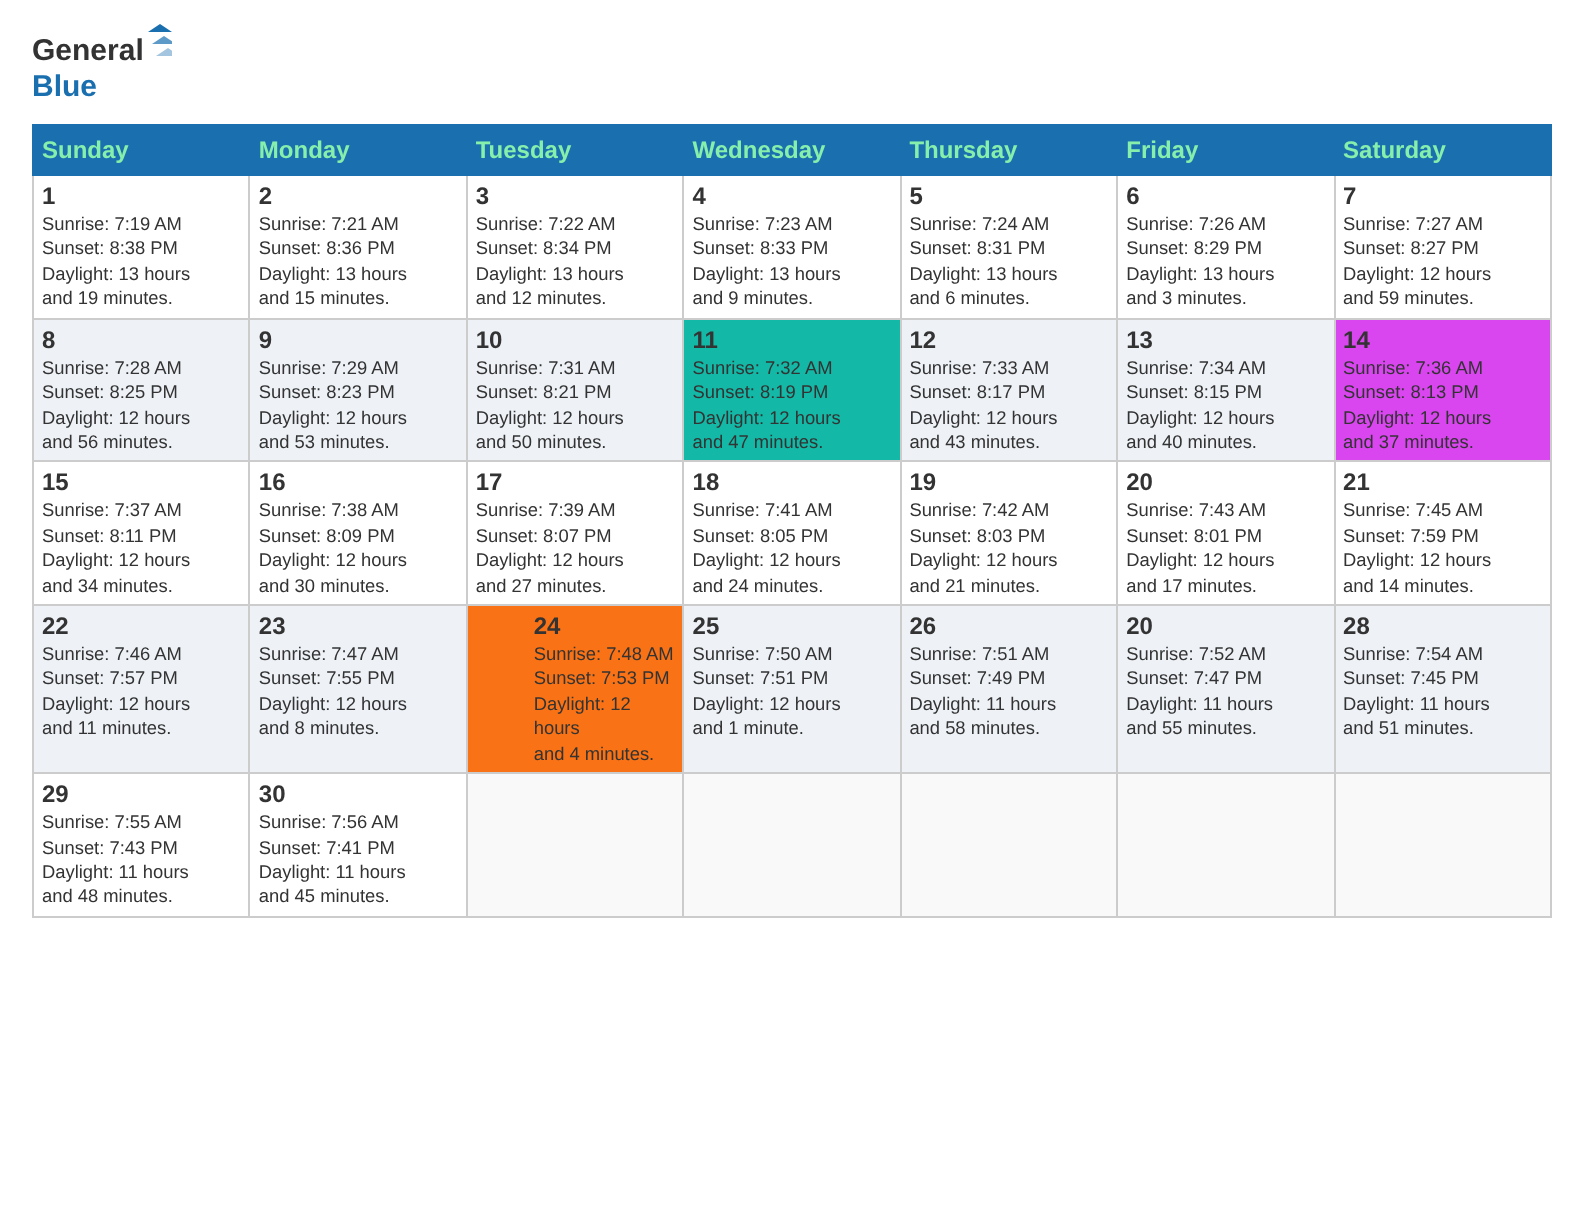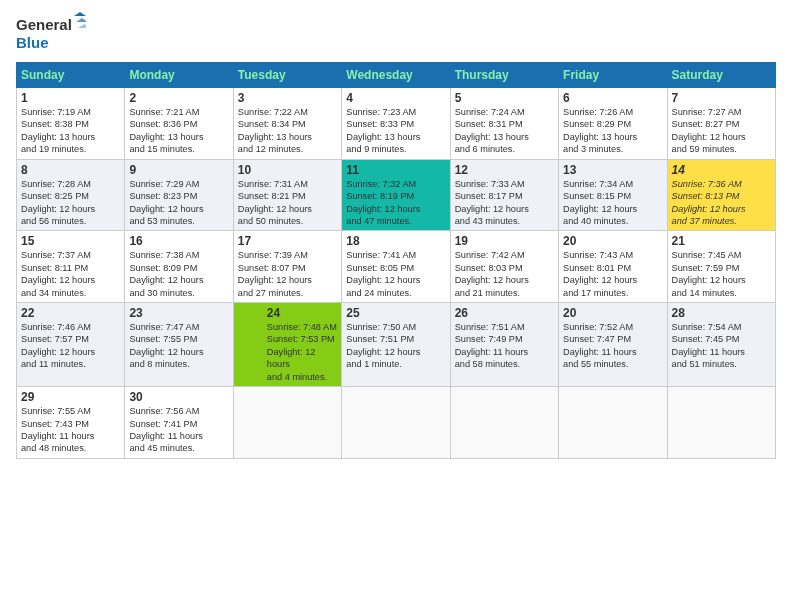--- a/index.html
+++ b/index.html
@@ -166,21 +166,21 @@
             <div class="cell-content">Sunrise: 7:32 AM<br>Sunset: 8:19 PM<br>Daylight: 12 hours<br>and 47 minutes.</div>
           </td>
           <td style="background: rgb(238, 242, 247); margin-left: 36px;">
             <span class="day-num">12</span>
             <div class="cell-content">Sunrise: 7:33 AM<br>Sunset: 8:17 PM<br>Daylight: 12 hours<br>and 43 minutes.</div>
           </td>
           <td style="background: rgb(238, 242, 247);">
             <span class="day-num">13</span>
             <div class="cell-content">Sunrise: 7:34 AM<br>Sunset: 8:15 PM<br>Daylight: 12 hours<br>and 40 minutes.</div>
           </td>
-          <td style="background: #fde047; font-style: italic;">
+          <td style="background: #d946ef;">
             <span class="day-num">14</span>
             <div class="cell-content">Sunrise: 7:36 AM<br>Sunset: 8:13 PM<br>Daylight: 12 hours<br>and 37 minutes.</div>
           </td>
         </tr>
         <tr>
           <td style="background: rgb(255, 255, 255);">
             <span class="day-num">15</span>
             <div class="cell-content">Sunrise: 7:37 AM<br>Sunset: 8:11 PM<br>Daylight: 12 hours<br>and 34 minutes.</div>
           </td>
           <td style="background: rgb(255, 255, 255);">
@@ -210,21 +210,21 @@
         </tr>
         <tr>
           <td style="background: rgb(238, 242, 247); margin-top: 37px;">
             <span class="day-num">22</span>
             <div class="cell-content">Sunrise: 7:46 AM<br>Sunset: 7:57 PM<br>Daylight: 12 hours<br>and 11 minutes.</div>
           </td>
           <td style="background: rgb(238, 242, 247);">
             <span class="day-num">23</span>
             <div class="cell-content">Sunrise: 7:47 AM<br>Sunset: 7:55 PM<br>Daylight: 12 hours<br>and 8 minutes.</div>
           </td>
-          <td style="background: #84cc16; padding-left: 33px;">
+          <td style="background: #f97316; padding-left: 33px;">
             <span class="day-num">24</span>
             <div class="cell-content">Sunrise: 7:48 AM<br>Sunset: 7:53 PM<br>Daylight: 12 hours<br>and 4 minutes.</div>
           </td>
           <td style="background: rgb(238, 242, 247);">
             <span class="day-num">25</span>
             <div class="cell-content">Sunrise: 7:50 AM<br>Sunset: 7:51 PM<br>Daylight: 12 hours<br>and 1 minute.</div>
           </td>
           <td style="background: rgb(238, 242, 247);">
             <span class="day-num">26</span>
             <div class="cell-content">Sunrise: 7:51 AM<br>Sunset: 7:49 PM<br>Daylight: 11 hours<br>and 58 minutes.</div>

